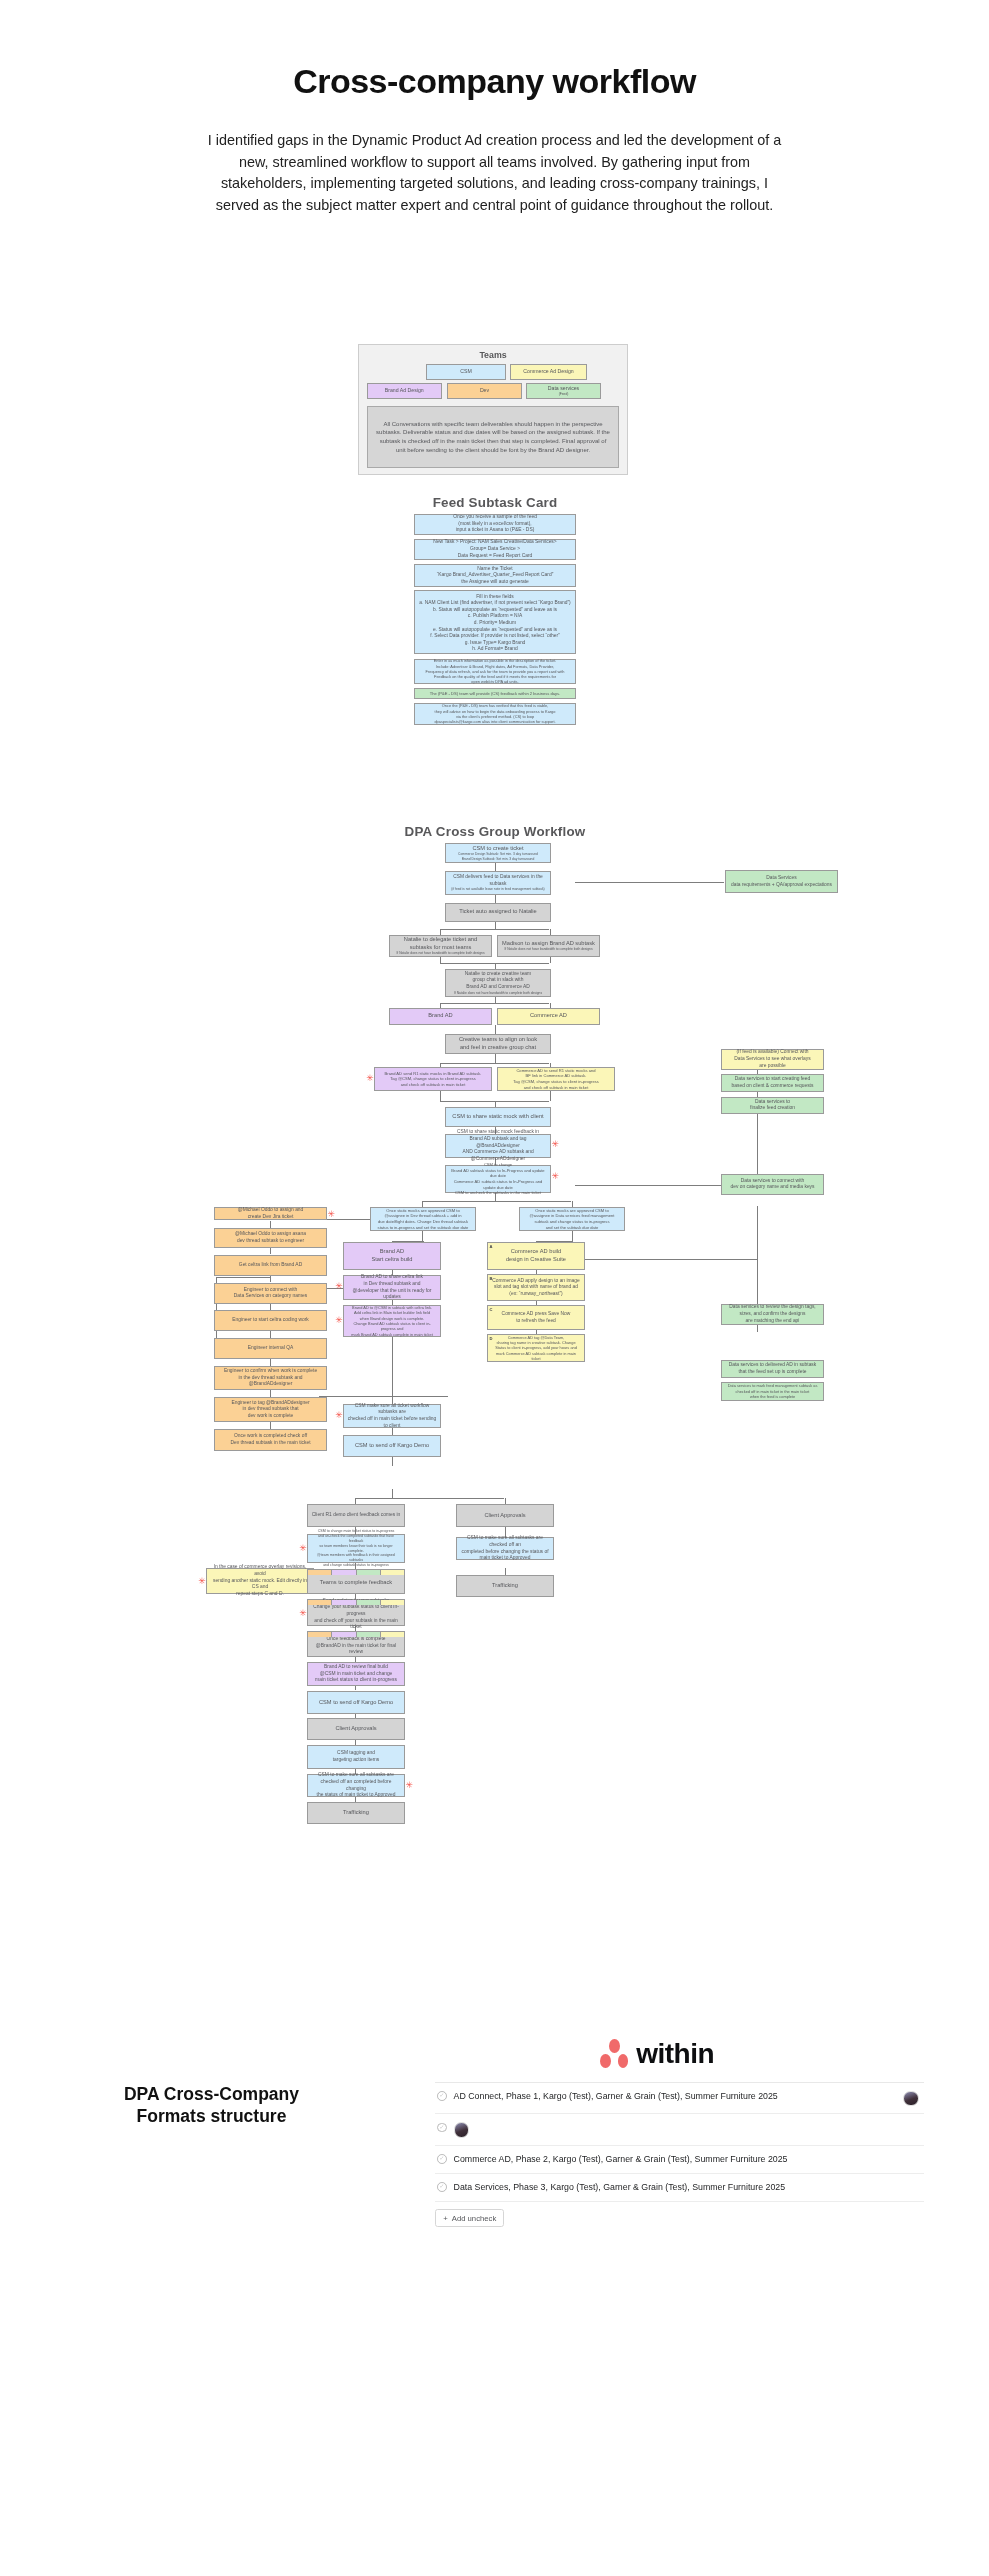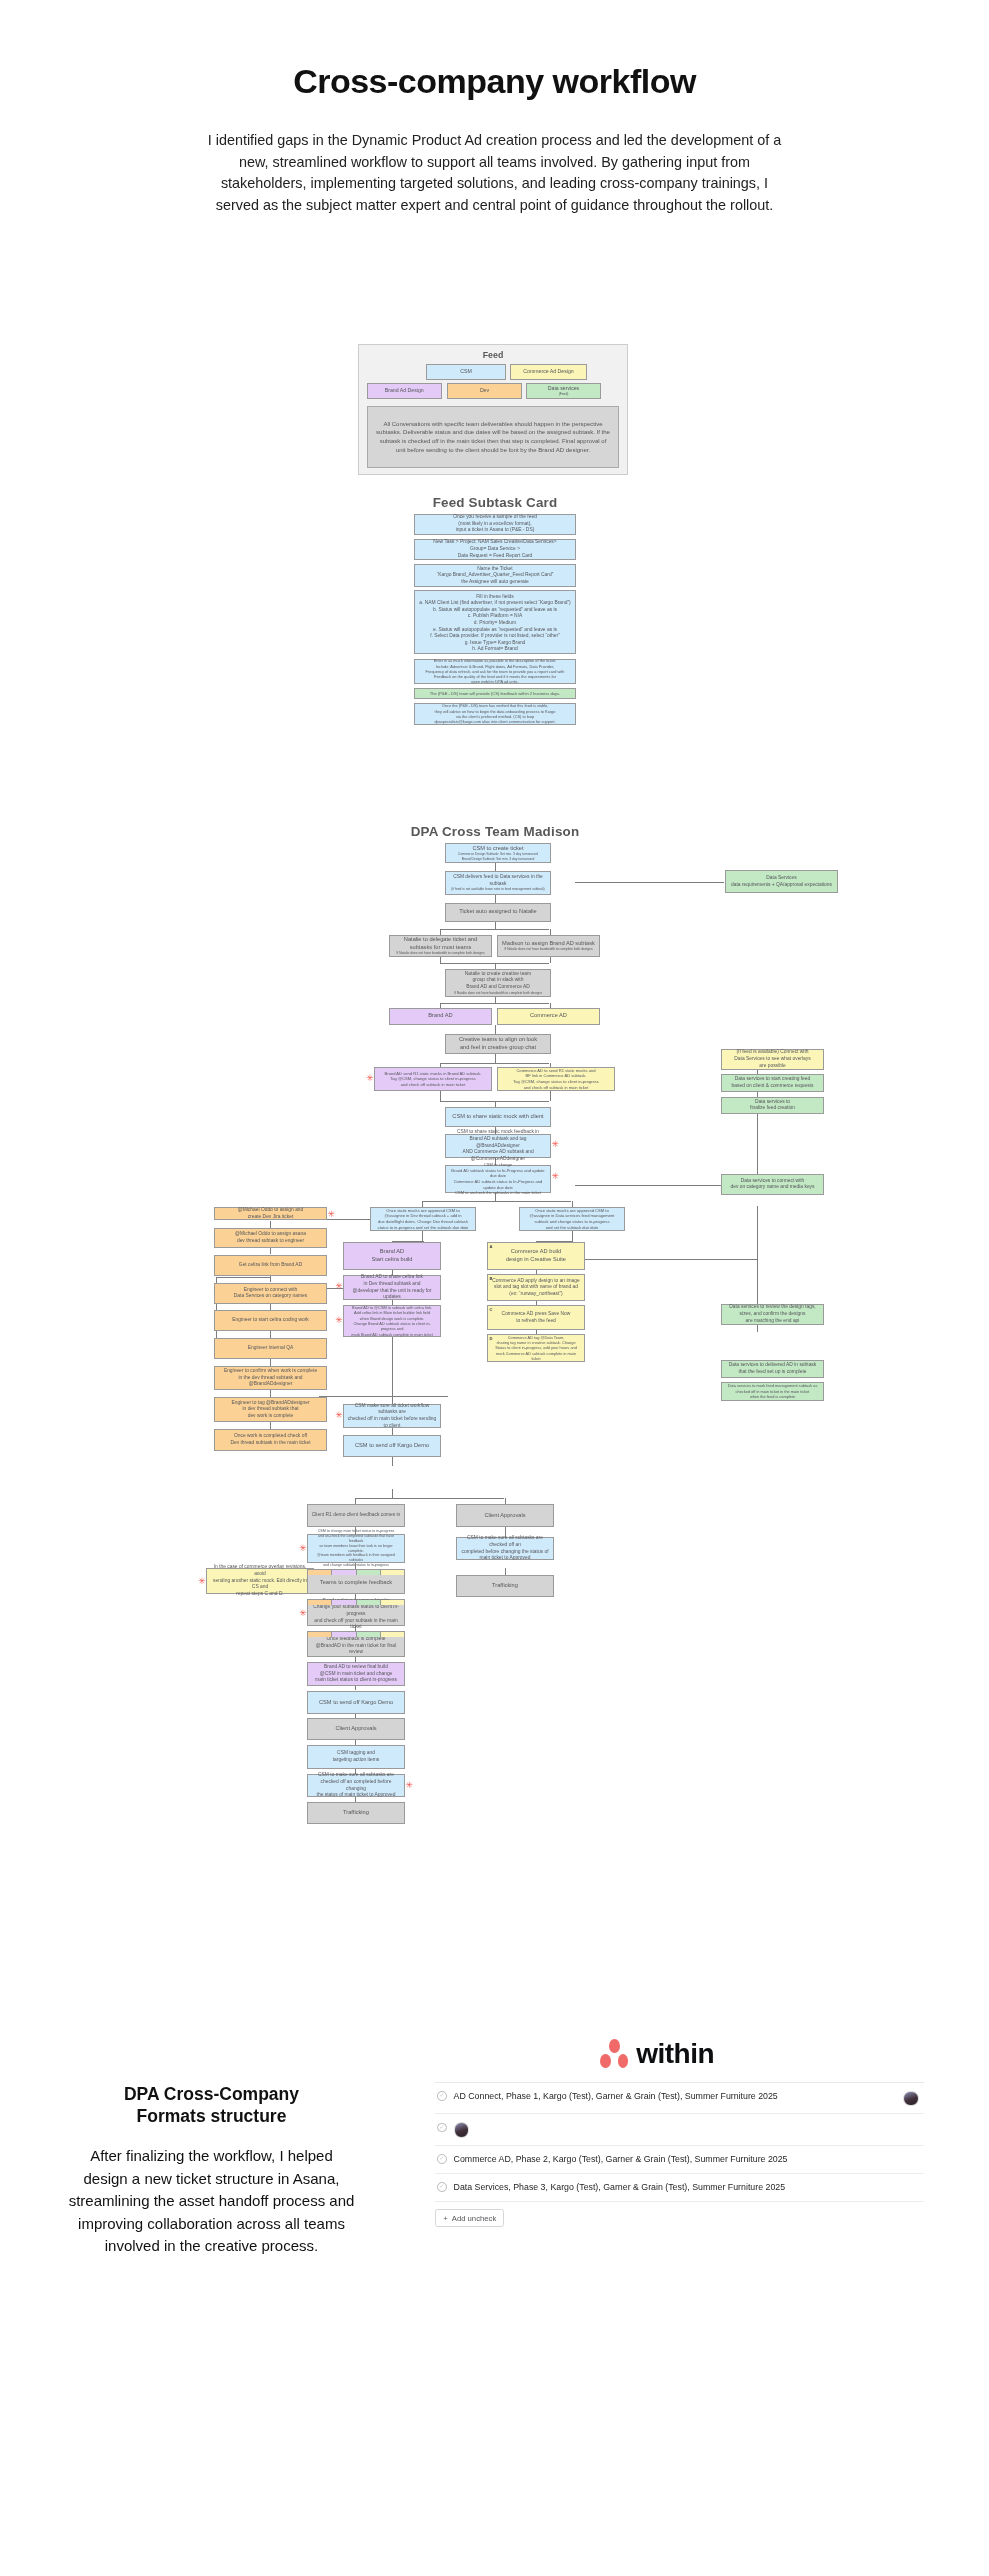--- a/index.html
+++ b/index.html
@@ -145,21 +145,21 @@
 </style>
 </head>
 <body>
 
 <div class="page-header">
   <div class="page-title">Cross-company workflow</div>
   <div class="page-intro">I identified gaps in the Dynamic Product Ad creation process and led the development of a new, streamlined workflow to support all teams involved. By gathering input from stakeholders, implementing targeted solutions, and leading cross-company trainings, I served as the subject matter expert and central point of guidance throughout the rollout.</div>
 </div>
 
 <div class="teams-panel">
-  <div class="teams-head">Feed</div>
+  <div class="teams-head">Teams</div>
 
   <div class="node c-blue" style="position:absolute;left:67px;top:19px;width:80px;height:16px;font-size:5.2px;">
     <span>CSM</span>
   </div>
   <div class="node c-yellow" style="position:absolute;left:151px;top:19px;width:77px;height:16px;font-size:5.2px;">
     <span>Commerce Ad Design</span>
   </div>
   <div class="node c-purple" style="position:absolute;left:7.7px;top:38px;width:75px;height:16px;font-size:5.2px;">
     <span>Brand Ad Design</span>
   </div>
@@ -222,21 +222,21 @@
   <div class="node c-blue" style="position:absolute;left:414px;top:208px;width:162px;height:21.6px;font-size:3.9px;">
     <div>Once the (P&amp;E - DS) team has verified that this feed is viable,</div>
     <div>they will advise on how to begin the data onboarding process to Kargo</div>
     <div>via the client’s preferred method. (CS) to loop</div>
     <div>dpaspecialists@kargo.com alias into client communication for support.</div>
   </div>
 </div>
 
 <div class="diagram-wrap" style="position:absolute;left:0;top:824px;height:979px;">
 
-  <div class="sec-title" style="position:absolute;left:392px;top:0;width:206px;">DPA Cross Team Madison</div>
+  <div class="sec-title" style="position:absolute;left:392px;top:0;width:206px;">DPA Cross Group Workflow</div>
 
   <div class="ln v" style="left:495px;top:39px;height:8.2px;"></div>
   <div class="ln v" style="left:495px;top:71px;height:8.2px;"></div>
   <div class="ln v" style="left:495px;top:98px;height:7.2px;"></div>
   <div class="ln h" style="left:440px;top:105px;width:109px;"></div>
   <div class="ln v" style="left:440px;top:105px;height:6.2px;"></div>
   <div class="ln v" style="left:550px;top:105px;height:6.2px;"></div>
   <div class="ln v" style="left:440px;top:133px;height:6.2px;"></div>
   <div class="ln v" style="left:550px;top:133px;height:6.2px;"></div>
   <div class="ln h" style="left:440px;top:139px;width:109px;"></div>
@@ -636,21 +636,20 @@
   <div class="node c-gray" style="position:absolute;left:307px;top:978px;width:98px;height:21.6px;">
     <div class="mid">Trafficking</div>
   </div>
 </div>
 
 <div class="asana-wrap">
 
   <div class="asana-left">
     <div class="asana-heading" style="white-space:pre-line;">DPA Cross-Company
 Formats structure</div>
-    <div class="asana-body">After finalizing the workflow, I helped design a new ticket structure in Asana, streamlining the asset handoff process and improving collaboration across all teams involved in the creative process.</div>
   </div>
 
   <div class="asana-right">
     <div class="asana-logo">
       <span class="asana-dots">
           <i class="d1"></i>
           <i class="d2"></i>
           <i class="d3"></i>
         </span>
       <span class="asana-word">within</span>

